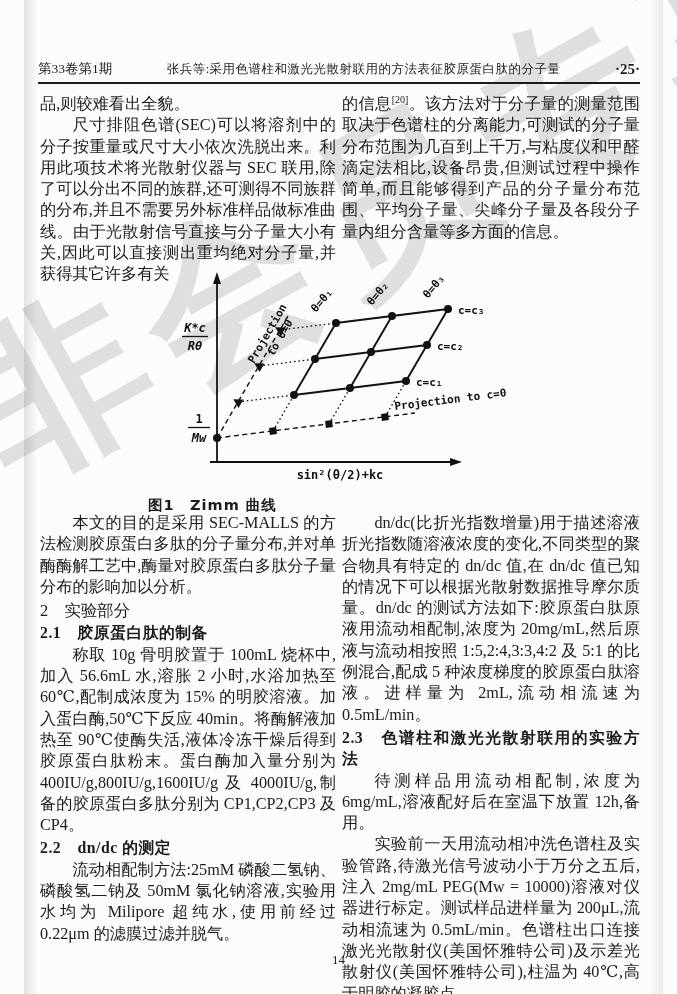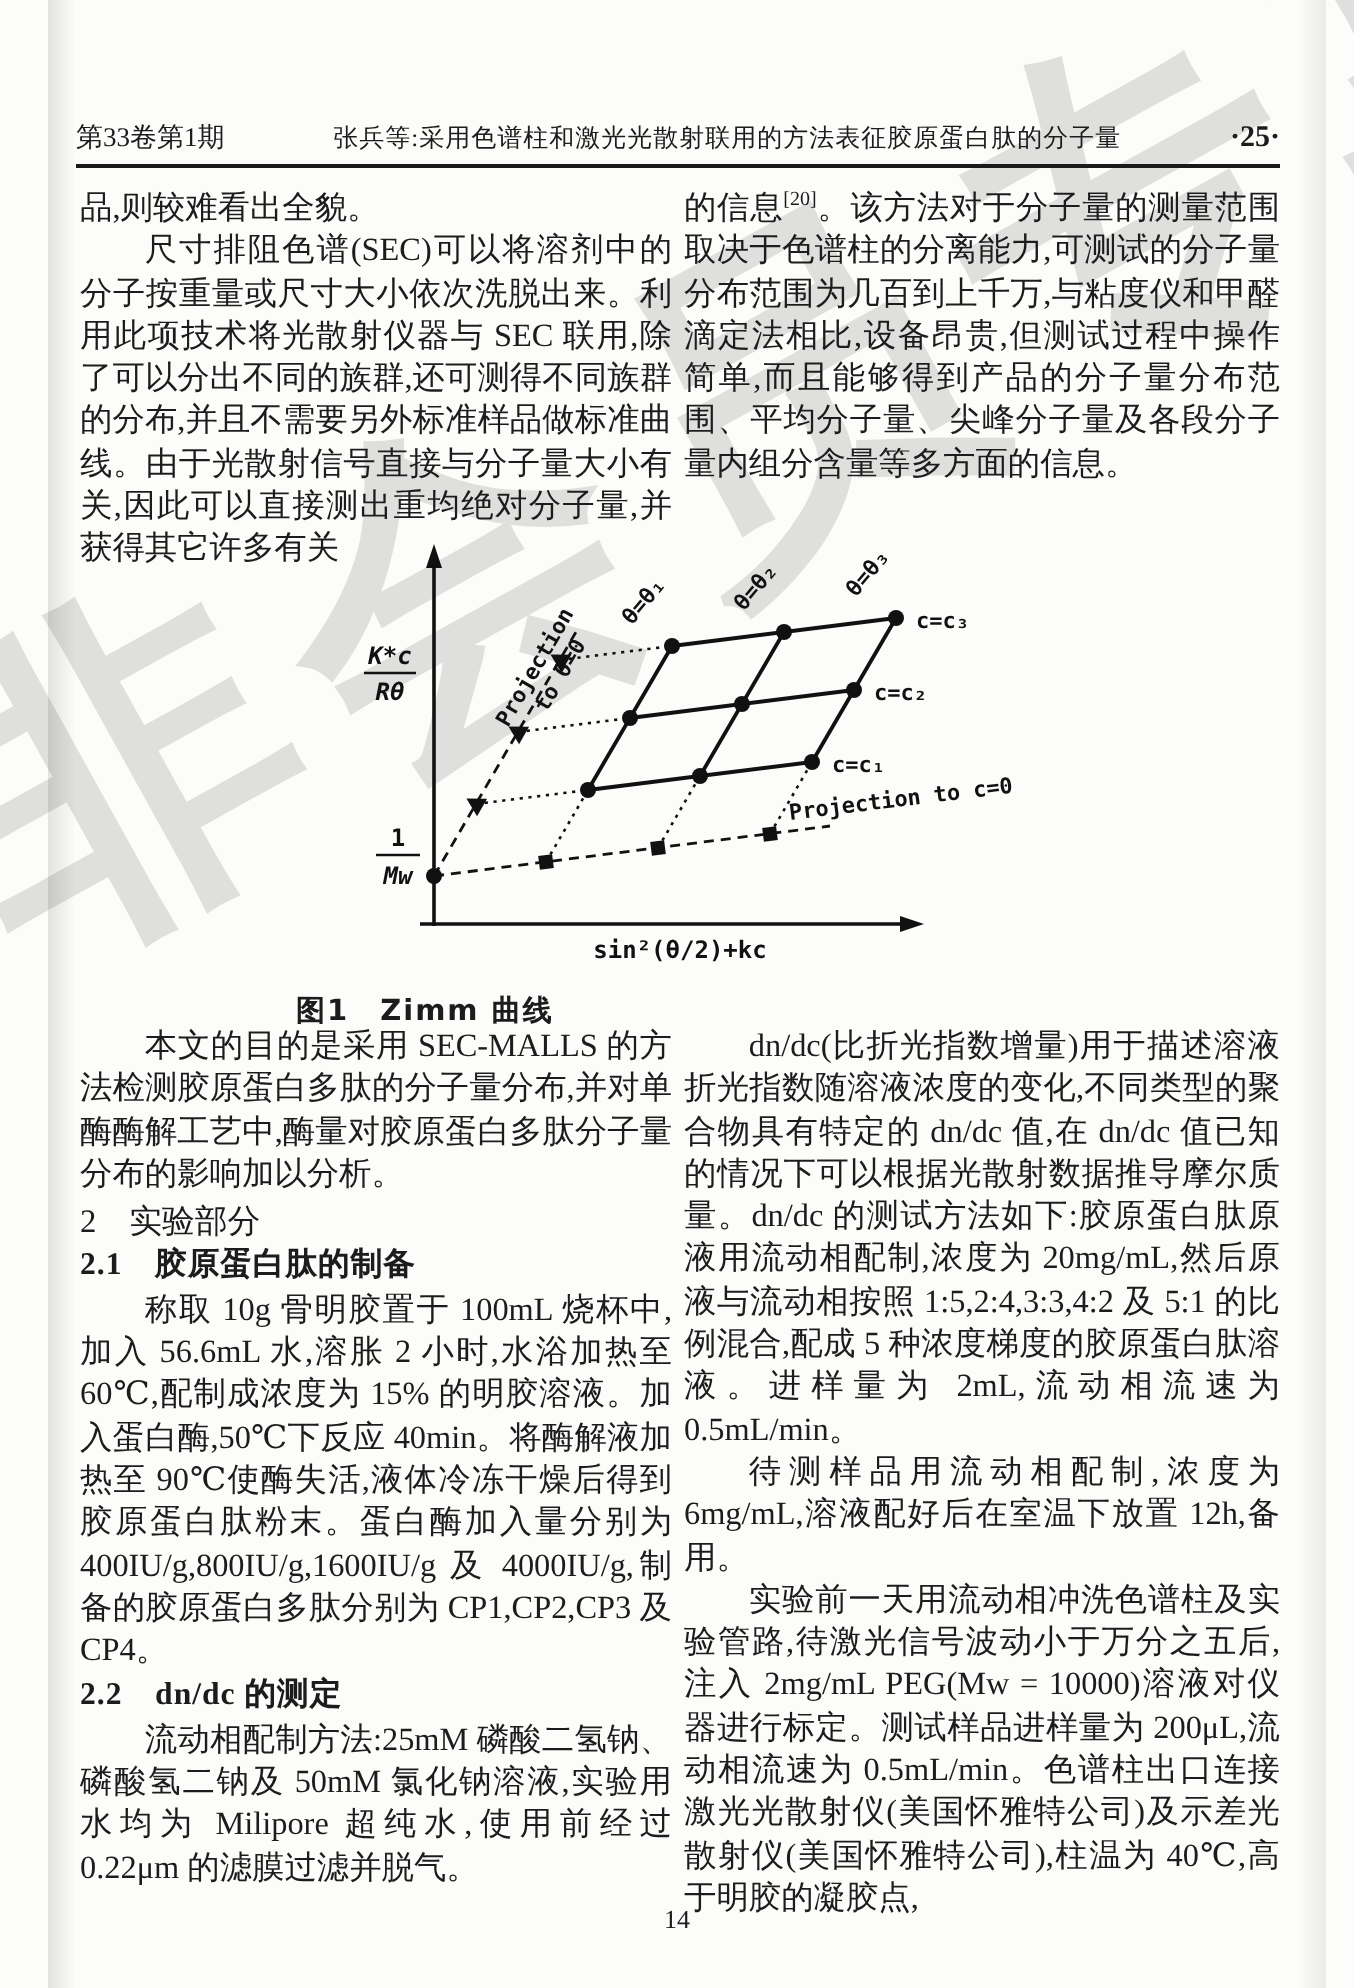--- a/index.html
+++ b/index.html
@@ -172,18 +172,19 @@
     <p class="ind">本文的目的是采用 SEC-MALLS 的方法检测胶原蛋白多肽的分子量分布,并对单酶酶解工艺中,酶量对胶原蛋白多肽分子量分布的影响加以分析。</p>
     <h3>2　实验部分</h3>
     <h4>2.1　胶原蛋白肽的制备</h4>
     <p class="ind">称取 10g 骨明胶置于 100mL 烧杯中,加入 56.6mL 水,溶胀 2 小时,水浴加热至 60℃,配制成浓度为 15% 的明胶溶液。加入蛋白酶,50℃下反应 40min。将酶解液加热至 90℃使酶失活,液体冷冻干燥后得到胶原蛋白肽粉末。蛋白酶加入量分别为 400IU/g,800IU/g,1600IU/g 及 4000IU/g,制备的胶原蛋白多肽分别为 CP1,CP2,CP3 及 CP4。</p>
     <h4>2.2　dn/dc 的测定</h4>
     <p class="ind">流动相配制方法:25mM 磷酸二氢钠、磷酸氢二钠及 50mM 氯化钠溶液,实验用水均为 Milipore 超纯水,使用前经过 0.22μm 的滤膜过滤并脱气。</p>
   </div>
 
   <div class="col rb">
     <p class="ind">dn/dc(比折光指数增量)用于描述溶液折光指数随溶液浓度的变化,不同类型的聚合物具有特定的 dn/dc 值,在 dn/dc 值已知的情况下可以根据光散射数据推导摩尔质量。dn/dc 的测试方法如下:胶原蛋白肽原液用流动相配制,浓度为 20mg/mL,然后原液与流动相按照 1:5,2:4,3:3,4:2 及 5:1 的比例混合,配成 5 种浓度梯度的胶原蛋白肽溶液。进样量为 2mL,流动相流速为 0.5mL/min。</p>
+    <h4>2.3　色谱柱和激光光散射联用的实验方法</h4>
     <p class="ind">待测样品用流动相配制,浓度为 6mg/mL,溶液配好后在室温下放置 12h,备用。</p>
     <p class="ind">实验前一天用流动相冲洗色谱柱及实验管路,待激光信号波动小于万分之五后,注入 2mg/mL PEG(Mw = 10000)溶液对仪器进行标定。测试样品进样量为 200μL,流动相流速为 0.5mL/min。色谱柱出口连接激光光散射仪(美国怀雅特公司)及示差光散射仪(美国怀雅特公司),柱温为 40℃,高于明胶的凝胶点,</p>
   </div>
 
   <div class="footer">14</div>
 </div>
 
 </body></html>

